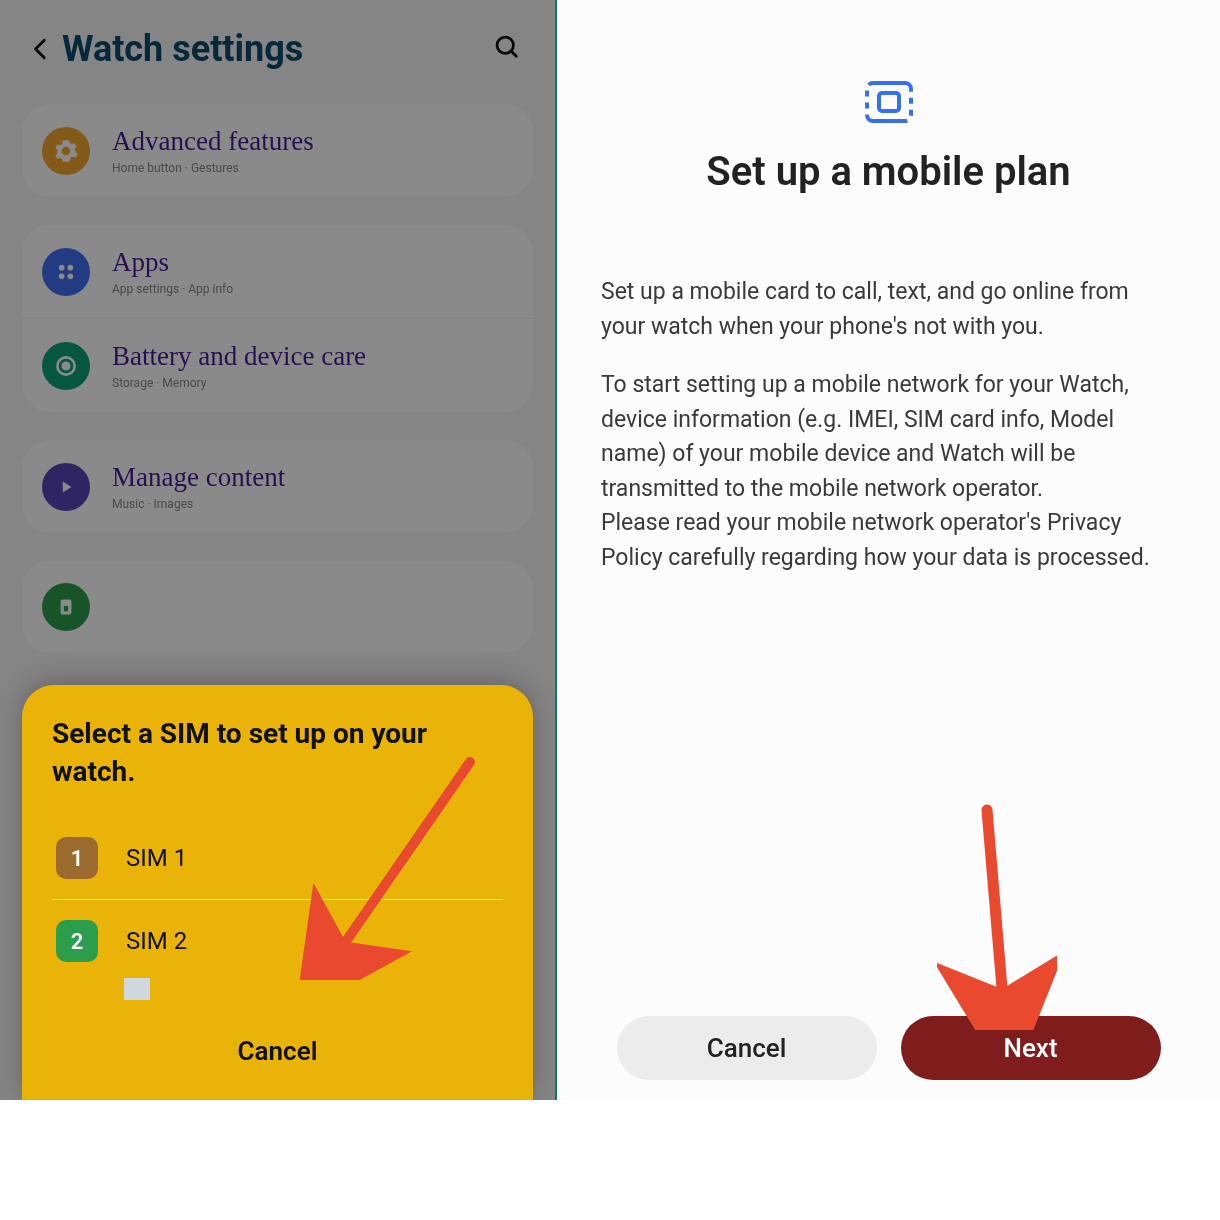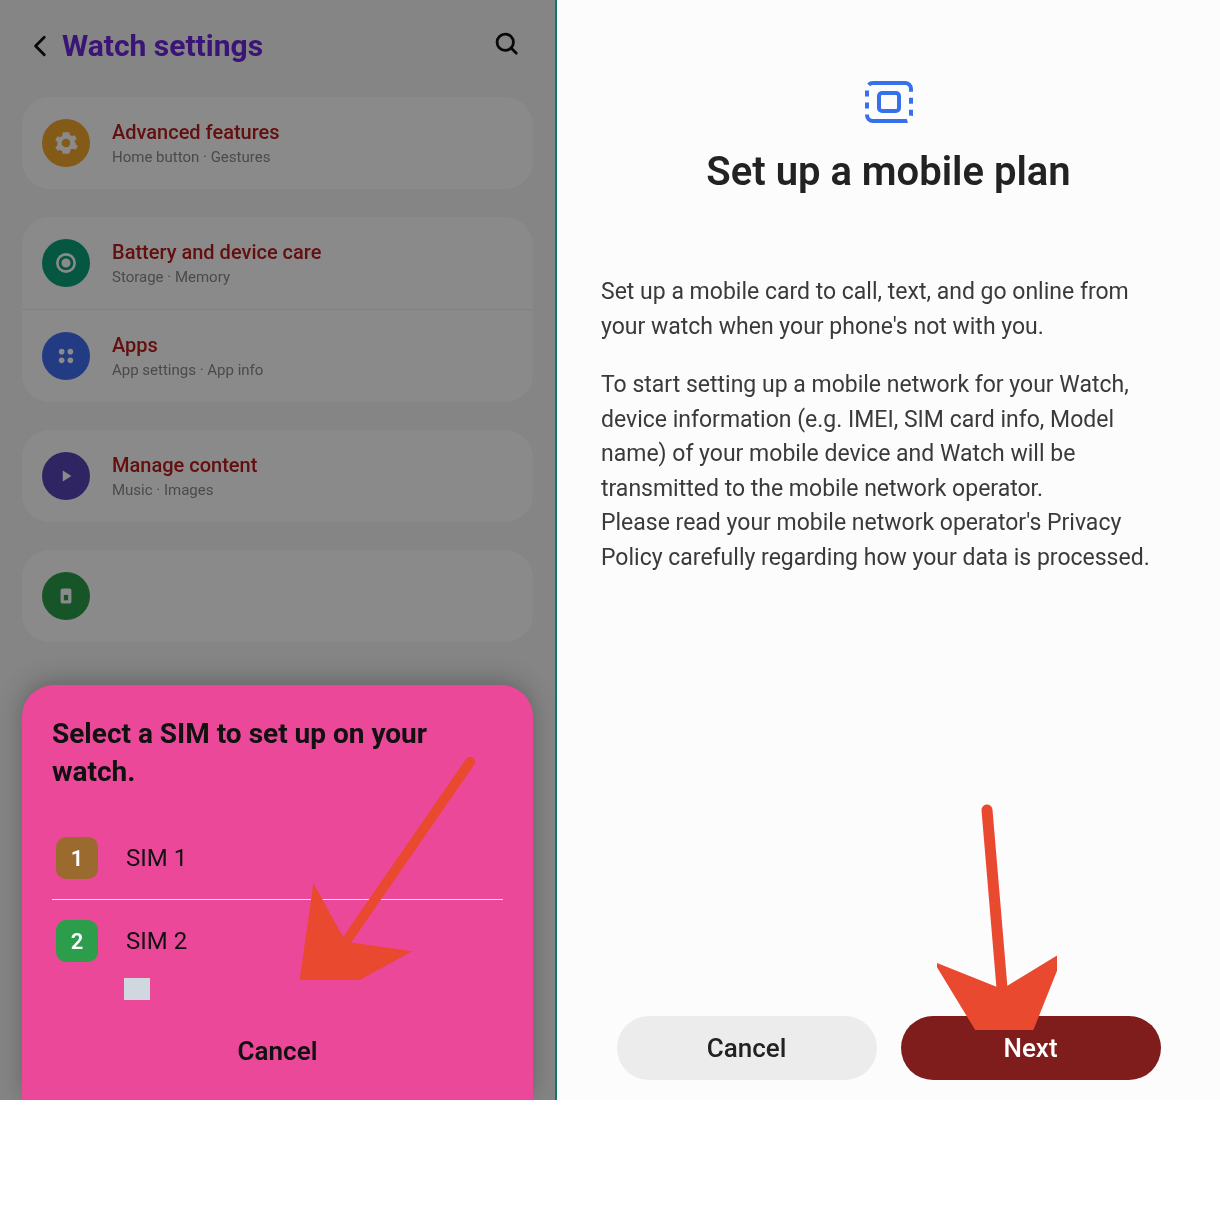--- a/index.html
+++ b/index.html
@@ -18,21 +18,21 @@
     position: absolute; inset: 0;
     background: rgba(0,0,0,0.46);
     z-index: 5;
     pointer-events: none;
   }
   .l-header {
     display: flex; align-items: center;
     padding: 28px 28px 34px 28px;
   }
   .back-icon { width: 34px; display:flex; align-items:center; }
-  .l-title { font-size: 30px; font-weight: 700; color:#6d28d9; flex:1; }
+  .l-title { font-size: 36px; font-weight: 700; color:#0c4a6e; flex:1; }
   .search-icon { width:34px; }
 
   .card-group {
     margin: 0 22px 28px 22px;
     background: #fff;
     border-radius: 28px;
     overflow: hidden;
   }
   .setting-row {
     display: flex; align-items: center;
@@ -43,28 +43,28 @@
     width: 48px; height: 48px; border-radius: 50%;
     display:flex; align-items:center; justify-content:center;
     flex: 0 0 48px; margin-right: 22px;
   }
   .row-icon svg { width:26px; height:26px; }
   .ic-orange { background:#f2a72c; }
   .ic-teal   { background:#0aa17b; }
   .ic-blue   { background:#3f6df2; }
   .ic-purple { background:#5a45b8; }
   .ic-green  { background:#2c9e4b; }
-  .row-text .t1 { font-size: 20px; color:#b91c1c; font-weight:500; }
-  .row-text .t2 { font-size: 15px; color:#8a8a8a; margin-top:4px; }
+  .row-text .t1 { font-size: 27px; color:#4c1d95; font-weight:500;font-family:Liberation Serif, serif; }
+  .row-text .t2 { font-size: 12px; color:#8a8a8a; margin-top:4px; }
 
   
   .modal {
     position: absolute;
     left: 22px; right: 22px; bottom: 0;
-    background: #ec4899;
+    background: #eab308;
     border-radius: 32px 32px 0 0;
     padding: 30px 30px 10px 30px;
     z-index: 10;
     box-shadow: 0 -4px 24px rgba(0,0,0,0.25);
   }
   .modal-title { font-size: 28px; font-weight:700; color:#111; line-height:1.35; margin-bottom: 26px; }
   .sim-row {
     display:flex; align-items:center;
     padding: 20px 4px;
   }
@@ -154,43 +154,43 @@
       </div>
       <div class="row-text">
         <div class="t1">Advanced features</div>
         <div class="t2">Home button  ·  Gestures</div>
       </div>
     </div>
   </div>
 
   <div class="card-group">
     <div class="setting-row">
+      <div class="row-icon ic-blue">
+        <svg viewBox="0 0 24 24" fill="#fff">
+            <circle cx="8" cy="8" r="2.6"></circle>
+            <circle cx="16" cy="8" r="2.6"></circle>
+            <circle cx="8" cy="16" r="2.6"></circle>
+            <circle cx="16" cy="16" r="2.6"></circle>
+          </svg>
+      </div>
+      <div class="row-text">
+        <div class="t1">Apps</div>
+        <div class="t2">App settings  ·  App info</div>
+      </div>
+    </div>
+    <div class="setting-row">
       <div class="row-icon ic-teal">
         <svg viewBox="0 0 24 24" fill="none" stroke="#fff" stroke-width="2.4">
             <circle cx="12" cy="12" r="8"></circle>
             <circle cx="12" cy="12" r="3" fill="#fff"></circle>
           </svg>
       </div>
       <div class="row-text">
         <div class="t1">Battery and device care</div>
         <div class="t2">Storage  ·  Memory</div>
-      </div>
-    </div>
-    <div class="setting-row">
-      <div class="row-icon ic-blue">
-        <svg viewBox="0 0 24 24" fill="#fff">
-            <circle cx="8" cy="8" r="2.6"></circle>
-            <circle cx="16" cy="8" r="2.6"></circle>
-            <circle cx="8" cy="16" r="2.6"></circle>
-            <circle cx="16" cy="16" r="2.6"></circle>
-          </svg>
-      </div>
-      <div class="row-text">
-        <div class="t1">Apps</div>
-        <div class="t2">App settings  ·  App info</div>
       </div>
     </div>
   </div>
 
   <div class="card-group">
     <div class="setting-row">
       <div class="row-icon ic-purple">
         <svg viewBox="0 0 24 24" fill="#fff">
             <polygon points="9,7 17,12 9,17"></polygon>
           </svg>

